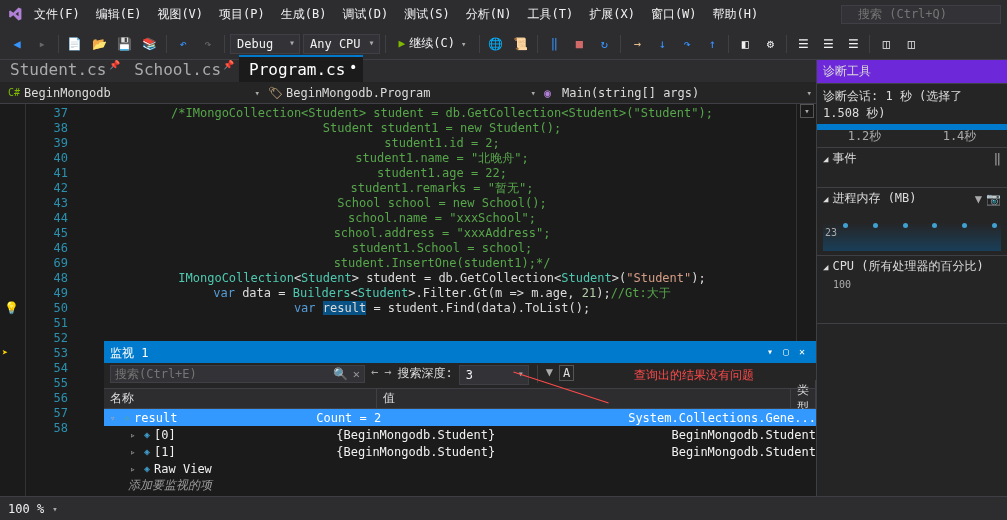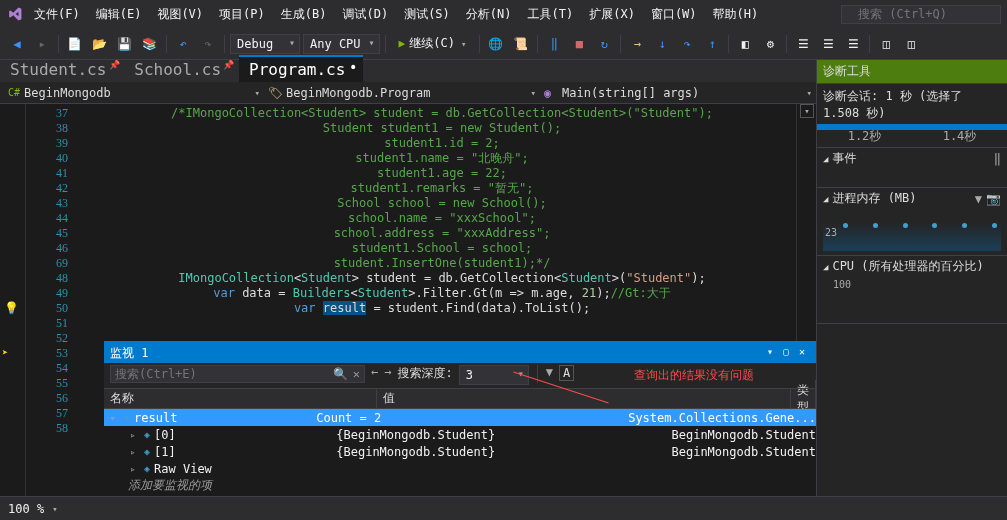--- a/index.html
+++ b/index.html
@@ -25,21 +25,21 @@
 .tab.pinned::after { content: "📌"; font-size: 9px; position: absolute; right: 4px; color: #aaa; }
 .tab.active { background: #1b1b1c; color: #fff; border-top: 2px solid #007acc; margin-top: -2px; }
 .tab.active.modified::after { content: "•"; font-size: 14px; position: absolute; right: 6px; color: #fff; top: 2px; }
 .nav-bar { display: flex; background: #252526; border-bottom: 1px solid #3f3f46; height: 22px; align-items: center; padding-left: 4px; }
 .nav-seg { color: #dcdcdc; font-size: 12px; padding: 2px 14px 2px 4px; position: relative; display: flex; align-items: center; gap: 4px; flex: 1; }
 .nav-seg.first { flex: 0; min-width: 260px; }
 .nav-seg::after { content: "▾"; position: absolute; right: 4px; font-size: 9px; color: #aaa; }
 .ns-icon { width: 14px; height: 14px; display: inline-block; }
 .editor { display: flex; background: #1b1b1c; flex: 1; min-height: 0; position: relative; }
 .gutter { width: 50px; background: #1b1b1c; text-align: right; padding-right: 8px; color: #2b91af; font-family: "NSimSun", Consolas, monospace; font-size: 13px; line-height: 15px; padding-top: 2px; }
-.gutter .ln { height: 15px; font-family: Liberation Serif, serif; }
+.gutter .ln { height: 15px; }
 .left-margin { width: 26px; background: #1b1b1c; border-right: 1px solid #333; position: relative; }
 .bulb { position: absolute; left: 4px; color: #ffd700; font-size: 12px; }
 .arrow-mark { position: absolute; left: 2px; color: #ffd700; font-size: 10px; }
 .code { flex: 1; font-family: "NSimSun", Consolas, monospace; font-size: 13px; line-height: 15px; padding: 2px 0 0 12px; white-space: pre; color: #dcdcdc; overflow: hidden; text-align: center; }
 .code .c-comment { color: #57a64a; }
 .code .c-key { color: #569cd6; }
 .code .c-type { color: #4ec9b0; }
 .code .c-str { color: #d69d85; }
 .code .c-num { color: #b5cea8; }
 .code .hl { background: #085285; }
@@ -67,21 +67,21 @@
 .wrow { display: flex; height: 17px; align-items: center; font-size: 12px; }
 .wrow.selected { background: #3399ff; color: #fff; }
 .wrow .c1 { width: 290px; padding-left: 6px; display: flex; align-items: center; gap: 4px; }
 .wrow .c2 { width: 440px; padding-left: 6px; }
 .wrow .c3 { flex: 1; padding-left: 6px; }
 .wrow .twisty { width: 10px; font-size: 9px; color: #aaa; }
 .wrow .cube { color: #40a0d0; font-size: 10px; }
 .wrow.add { color: #999; font-style: italic; }
 .wrow.indent .c1 { padding-left: 26px; }
 
-.rp-title { background: #4d7c0f; padding: 3px 6px; color: #dcdcdc; border-bottom: 1px solid #3f3f46; display: flex; align-items: center; gap: 4px; }
+.rp-title { background: #6d28d9; padding: 3px 6px; color: #dcdcdc; border-bottom: 1px solid #3f3f46; display: flex; align-items: center; gap: 4px; }
 .rp-section { border-bottom: 1px solid #3f3f46; padding-bottom: 2px; }
 .rp-sess { padding: 4px 6px; font-size: 12px; color: #dcdcdc; }
 .timeline { display: flex; justify-content: space-around; font-size: 10px; color: #aaa; border-bottom: 1px solid #3f3f46; padding: 2px 0; position: relative; }
 .timeline::before { content: ""; position: absolute; left: 0; right: 0; top: -2px; height: 6px; background: #007acc; }
 .rp-sec-h { display: flex; align-items: center; gap: 4px; padding: 2px 6px; font-size: 12px; color: #dcdcdc; }
 .rp-sec-h .caret { font-size: 9px; }
 .rp-sec-h .sp { flex: 1; }
 .mem-chart { height: 40px; margin: 2px 6px; position: relative; background: linear-gradient(to top, rgba(0,122,204,0.3), transparent 70%); }
 .mem-chart .ylab { position: absolute; left: 2px; top: 6px; font-size: 10px; color: #aaa; margin-top: 10px; }
 .mem-dots { position: absolute; top: 12px; left: 20px; right: 4px; display: flex; justify-content: space-between; }

